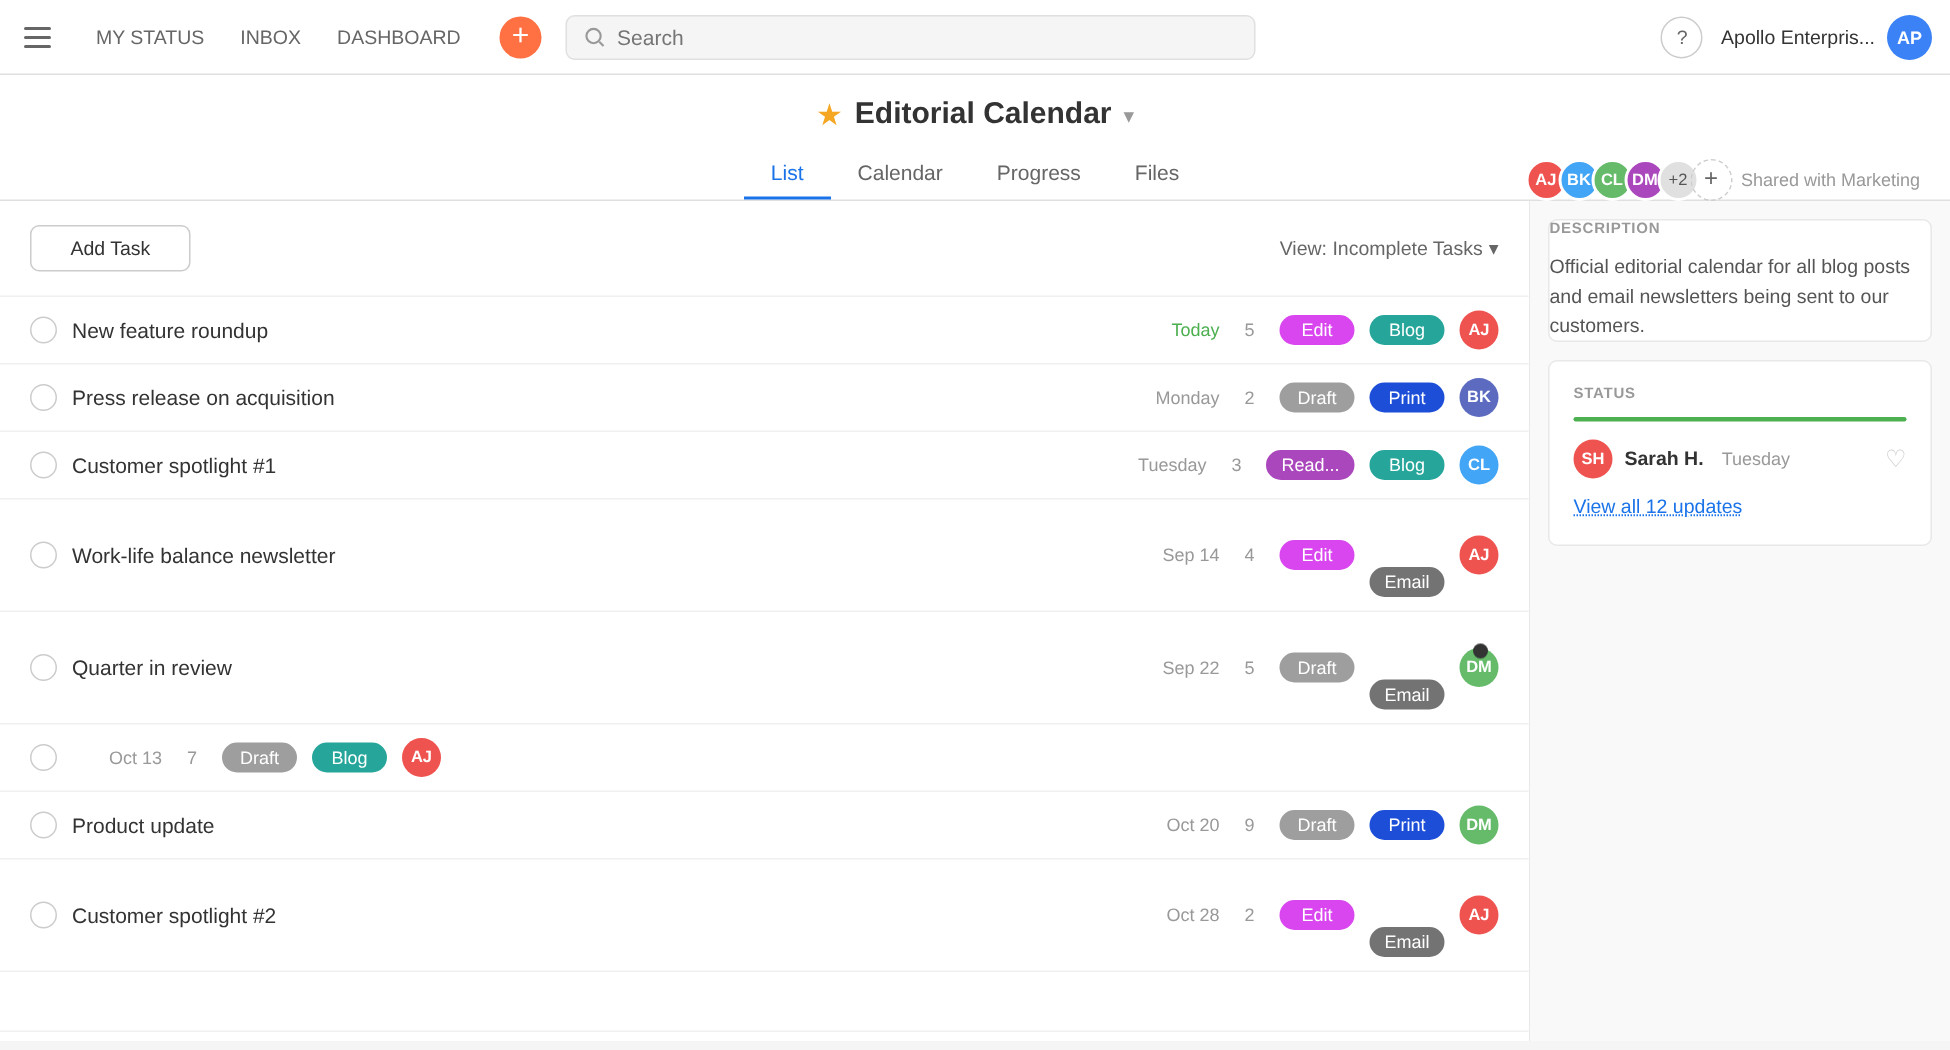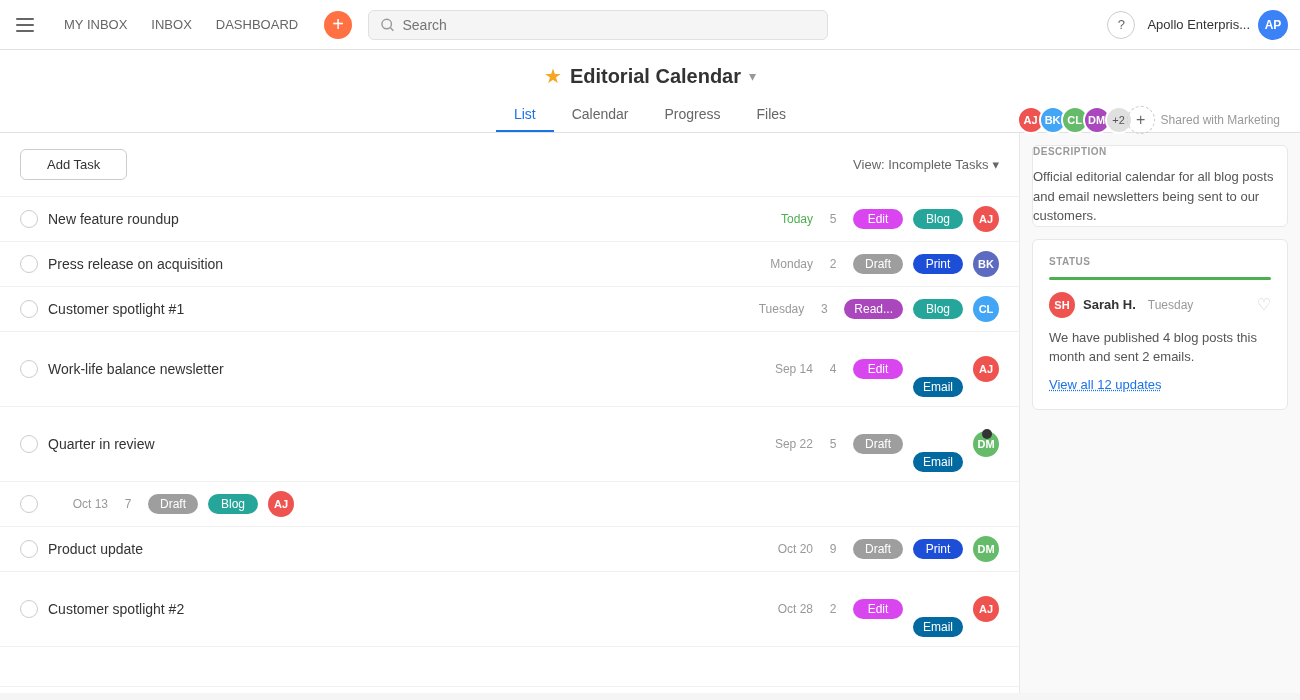--- a/index.html
+++ b/index.html
@@ -86,21 +86,21 @@
     .task-count { font-size: 12px; color: #999; min-width: 20px; text-align: center; }
     .tag {
       padding: 3px 10px; border-radius: 20px; font-size: 12px; font-weight: 500; color: #fff;
       min-width: 50px; text-align: center;
     }
     .tag-edit { background: #d946ef; }
     .tag-draft { background: #9e9e9e; }
     .tag-read { background: #ab47bc; color: #fff; }
     .tag-blog { background: #26a69a; }
     .tag-print { background: #1d4ed8; }
-    .tag-email { background: #0369a1; margin-top: 36px; }
+    .tag-email { background: #737373; margin-top: 36px; }
     .task-avatar { width: 26px; height: 26px; border-radius: 50%; flex-shrink: 0; display: flex; align-items: center; justify-content: center; font-size: 11px; font-weight: 600; color: #fff; }
 
     .empty-row { height: 40px; border-top: 1px solid #f0f0f0; }
 
     
     .right-panel { width: 280px; background: #f9f9f9; overflow-y: auto; }
     .panel-section { background: #fff; margin: 12px; border-radius: 6px; border: 1px solid #e8e8e8; }
     .section-label { font-size: 10px; font-weight: 600; color: #999; text-transform: uppercase; letter-spacing: 0.5px; margin-bottom: 10px; }
     .description-text { font-size: 13px; color: #555; line-height: 1.5; }
     .status-section { background: #fff; margin: 0 12px 12px; border-radius: 6px; border: 1px solid #e8e8e8; padding: 16px; }
@@ -126,21 +126,21 @@
 
 <div class="top-nav">
   <button class="hamburger-btn">
     <svg width="18" height="14" viewBox="0 0 18 14" fill="none">
       <rect y="0" width="18" height="2" rx="1" fill="#666"></rect>
       <rect y="6" width="18" height="2" rx="1" fill="#666"></rect>
       <rect y="12" width="18" height="2" rx="1" fill="#666"></rect>
     </svg>
   </button>
   <div class="nav-links">
-    <button class="nav-link">MY INBOX</button>
+    <button class="nav-link">MY STATUS</button>
     <button class="nav-link">INBOX</button>
     <button class="nav-link">DASHBOARD</button>
   </div>
   <button class="add-btn">+</button>
   <div class="search-bar">
     <svg width="14" height="14" viewBox="0 0 14 14" fill="none">
       <circle cx="6" cy="6" r="5" stroke="#999" stroke-width="1.5"></circle>
       <line x1="10" y1="10" x2="13" y2="13" stroke="#999" stroke-width="1.5"></line>
     </svg>
     <input type="text" placeholder="Search" style="">
@@ -295,20 +295,19 @@
     </div>
     <div class="status-section">
       <div class="section-label">STATUS</div>
       <div class="status-bar"></div>
       <div class="status-user-row">
         <div class="avatar" style="background:#ef5350;width:26px;height:26px;font-size:11px;border-radius:50%;display:flex;align-items:center;justify-content:center;color:#fff;font-weight:600;">SH</div>
         <span class="status-username">Sarah H.</span>
         <span class="status-date">Tuesday</span>
         <span class="heart-icon">♡</span>
       </div>
-      <div class="status-text">We have published 4 blog posts this month and sent 2 emails.</div>
       <a class="view-updates">View all 12 updates</a>
     </div>
   </div>
 
 </div>
 
 <div class="cursor"></div>
 
 </body></html>

